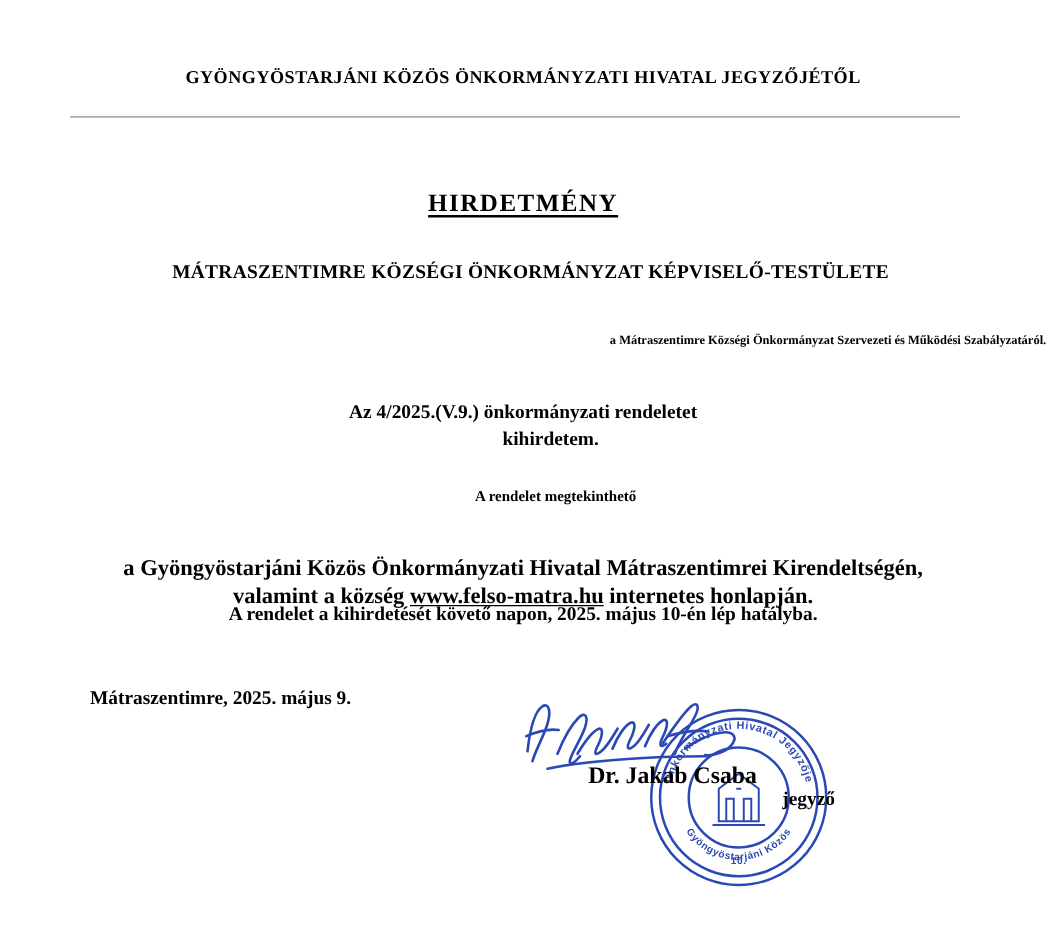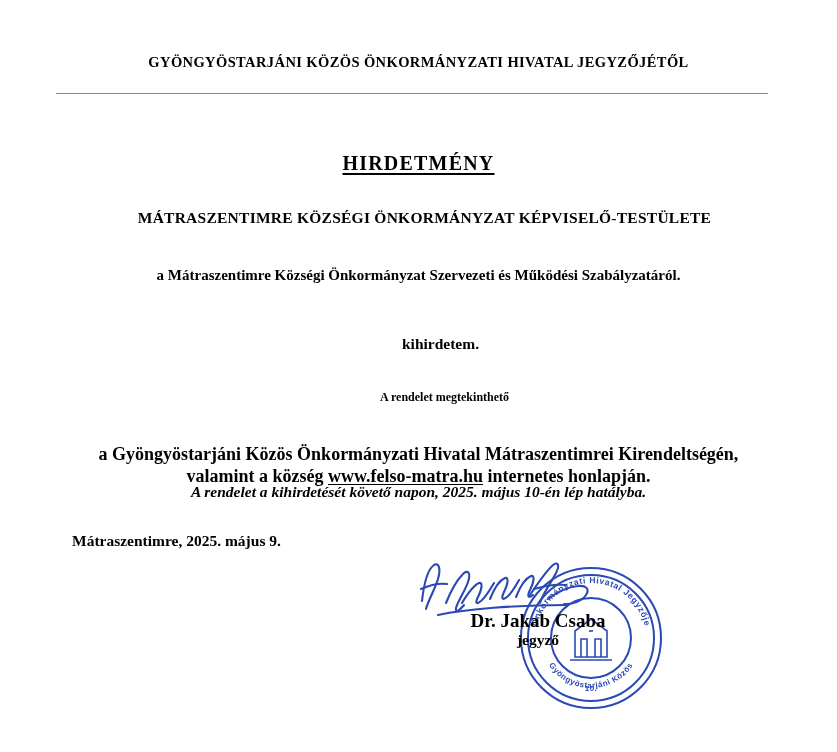--- a/index.html
+++ b/index.html
@@ -67,39 +67,39 @@
     width: 837px;
     text-align: center;
     font-weight: bold;
   }
   .line { display: block; }
 
   #block-council   { top: 209px; font-size: 15.5px; letter-spacing: 0.25px; }
   #block-council .l1 { font-size: 15.5px; margin-left: 12px; }
   #block-council .l2 { font-size: 15.5px; margin-top: 4px; }
 
-  #block-subject   { top: 267px; font-size: 15px; }
+  #block-subject   { top: 267px; font-size: 10px; text-align: right; }
   #block-decree    { top: 321px; font-size: 15.5px; }
-  #block-decree .l2 { margin-top: 14px; padding-left: 44px; }
+  #block-decree .l2 { margin-top: 4px; padding-left: 44px; }
 
   #block-available { top: 390px; font-size: 12px; margin-left: 26px; }
 
   #block-where     { top: 444px; font-size: 18px; }
   #block-where .l2 { margin-top: 1px; }
   #block-where .url {
     text-decoration: underline;
     text-underline-offset: 2px;
   }
 
-  #block-effect    { top: 483px; font-size: 15.5px; font-style: italic; }
+  #block-effect    { top: 483px; font-size: 15.5px; }
 
   
   .placedate {
     position: absolute;
-    top: 532px;
+    top: 550px;
     left: 72px;
     font-size: 15.5px;
     font-weight: bold;
     text-align: left;
   }
 
   
   .sig-area {
     position: absolute;
     top: 555px;
@@ -115,21 +115,21 @@
     text-align: center;
     font-size: 19px;
     font-weight: bold;
     font-family: Liberation Serif, serif;
   }
   .sig-role {
     position: absolute;
     top: 76px;
     left: 0;
     width: 260px;
-    text-align: center;
+    text-align: right;
     font-size: 15.5px;
     font-weight: bold;
   }
 
   
   .sig-ink {
     position: absolute;
     top: -2px;
     left: 8px;
     width: 190px;
@@ -176,20 +176,21 @@
 
   <div class="block" id="block-council">
     <span class="line l1">MÁTRASZENTIMRE KÖZSÉGI ÖNKORMÁNYZAT KÉPVISELŐ-TESTÜLETE</span>
   </div>
 
   <div class="block" id="block-subject">
     <span class="line">a Mátraszentimre Községi Önkormányzat Szervezeti és Működési Szabályzatáról.</span>
   </div>
 
   <div class="block" id="block-decree">
+    <span class="line l1">Az 4/2025.(V.9.) önkormányzati rendeletet</span>
     <span class="line l2">kihirdetem.</span>
   </div>
 
   <div class="block" id="block-available">
     <span class="line">A rendelet megtekinthető</span>
   </div>
 
   <div class="block" id="block-where">
     <span class="line l1">a Gyöngyöstarjáni Közös Önkormányzati Hivatal Mátraszentimrei Kirendeltségén,</span>
     <span class="line l2"><span>valamint a község </span><span class="url">www.felso-matra.hu</span><span>  internetes honlapján.</span></span>

